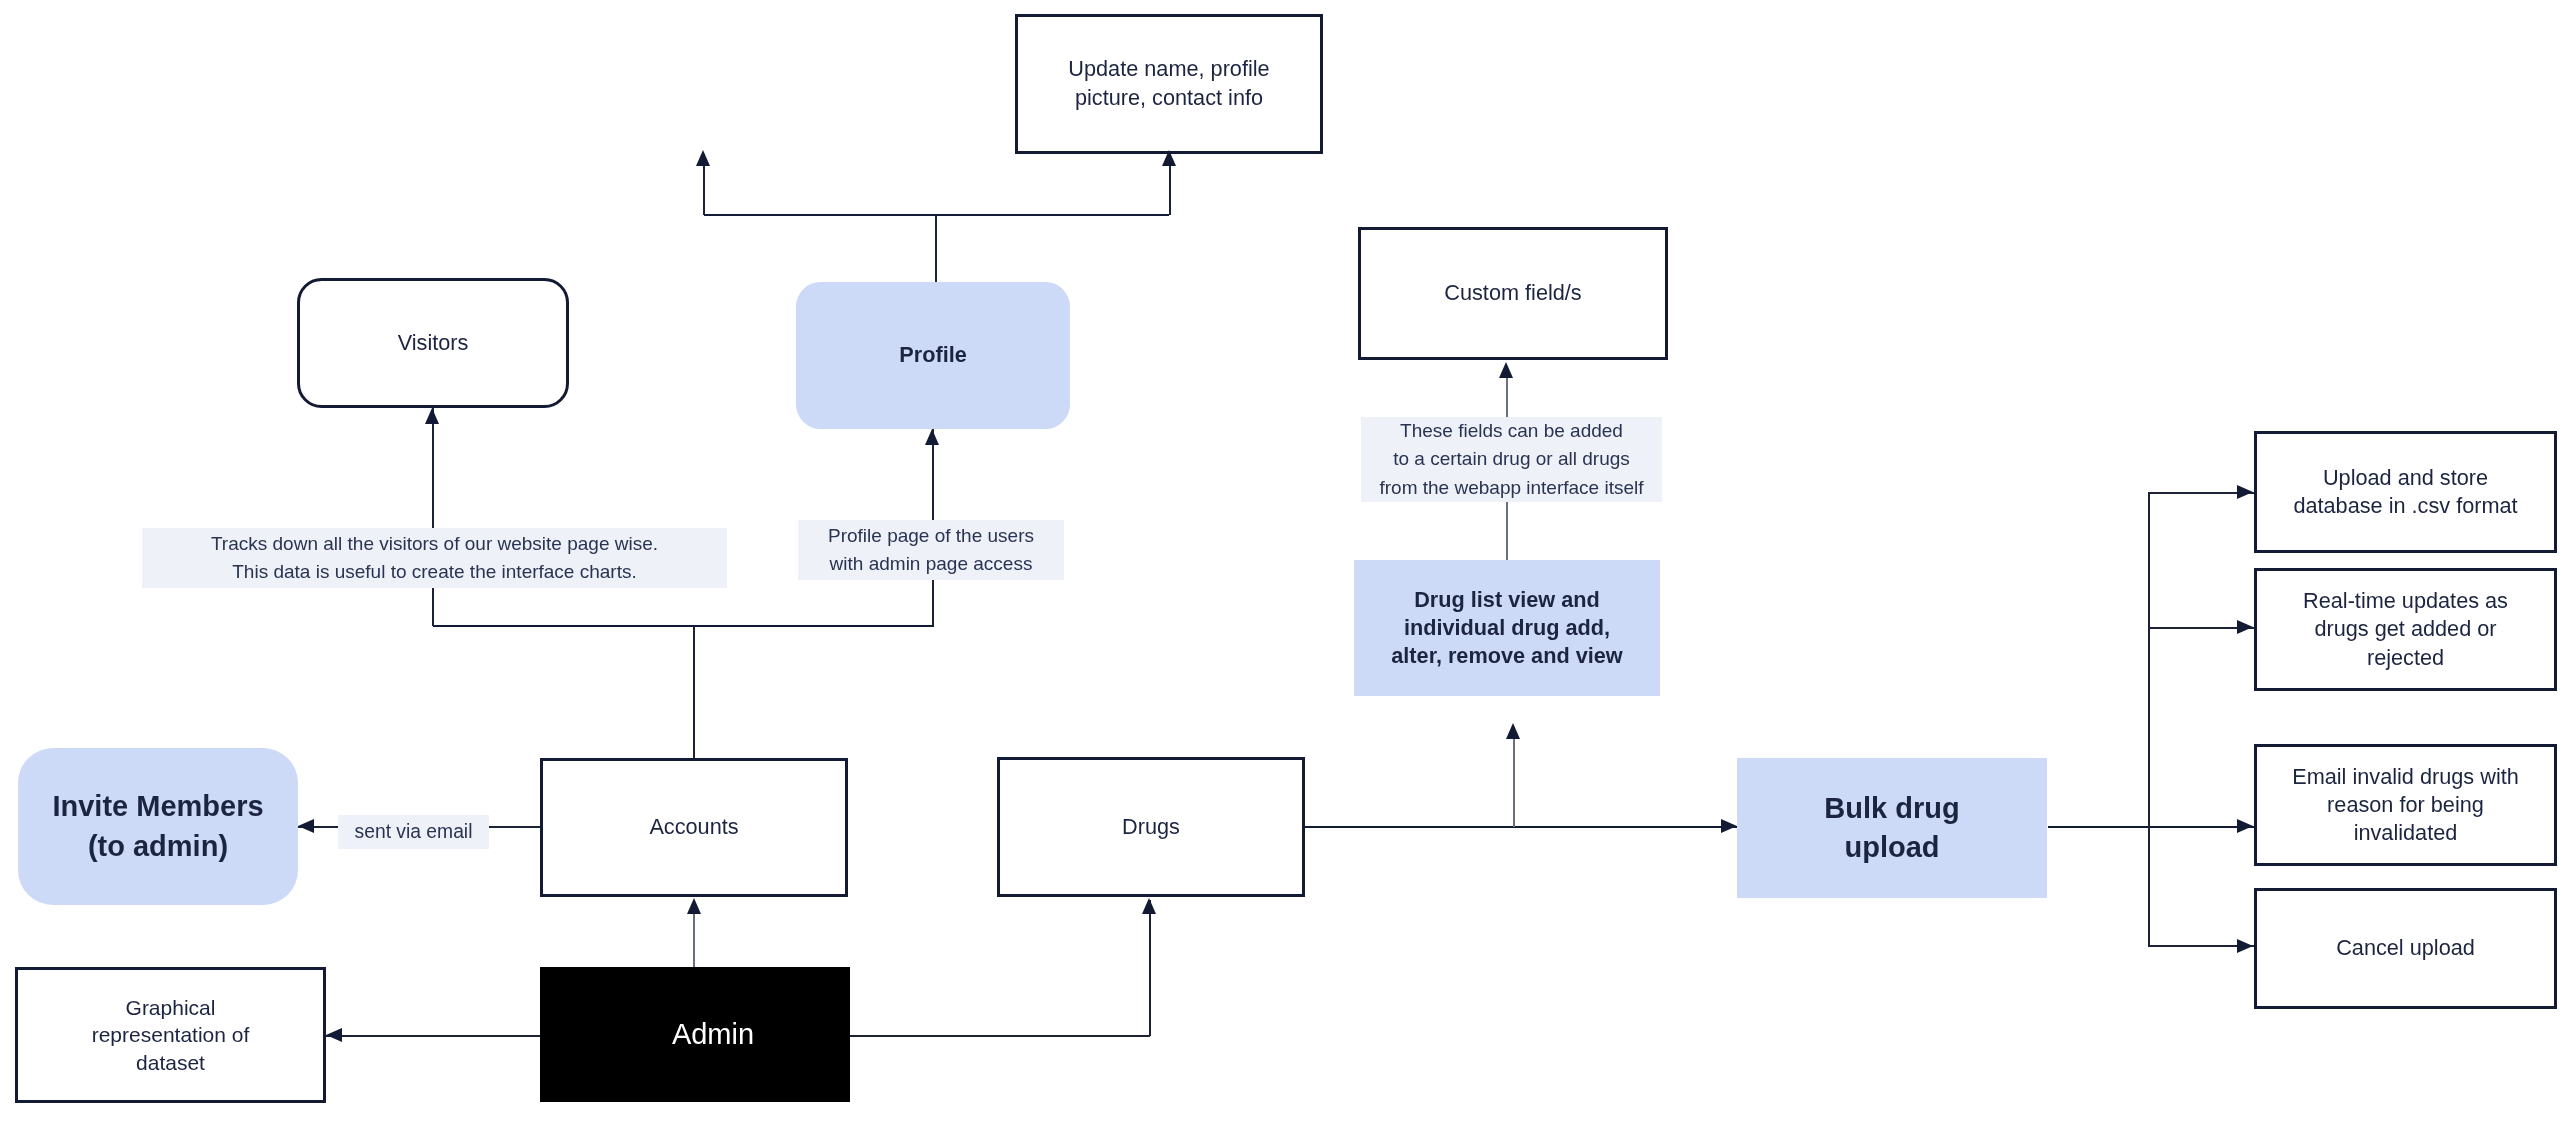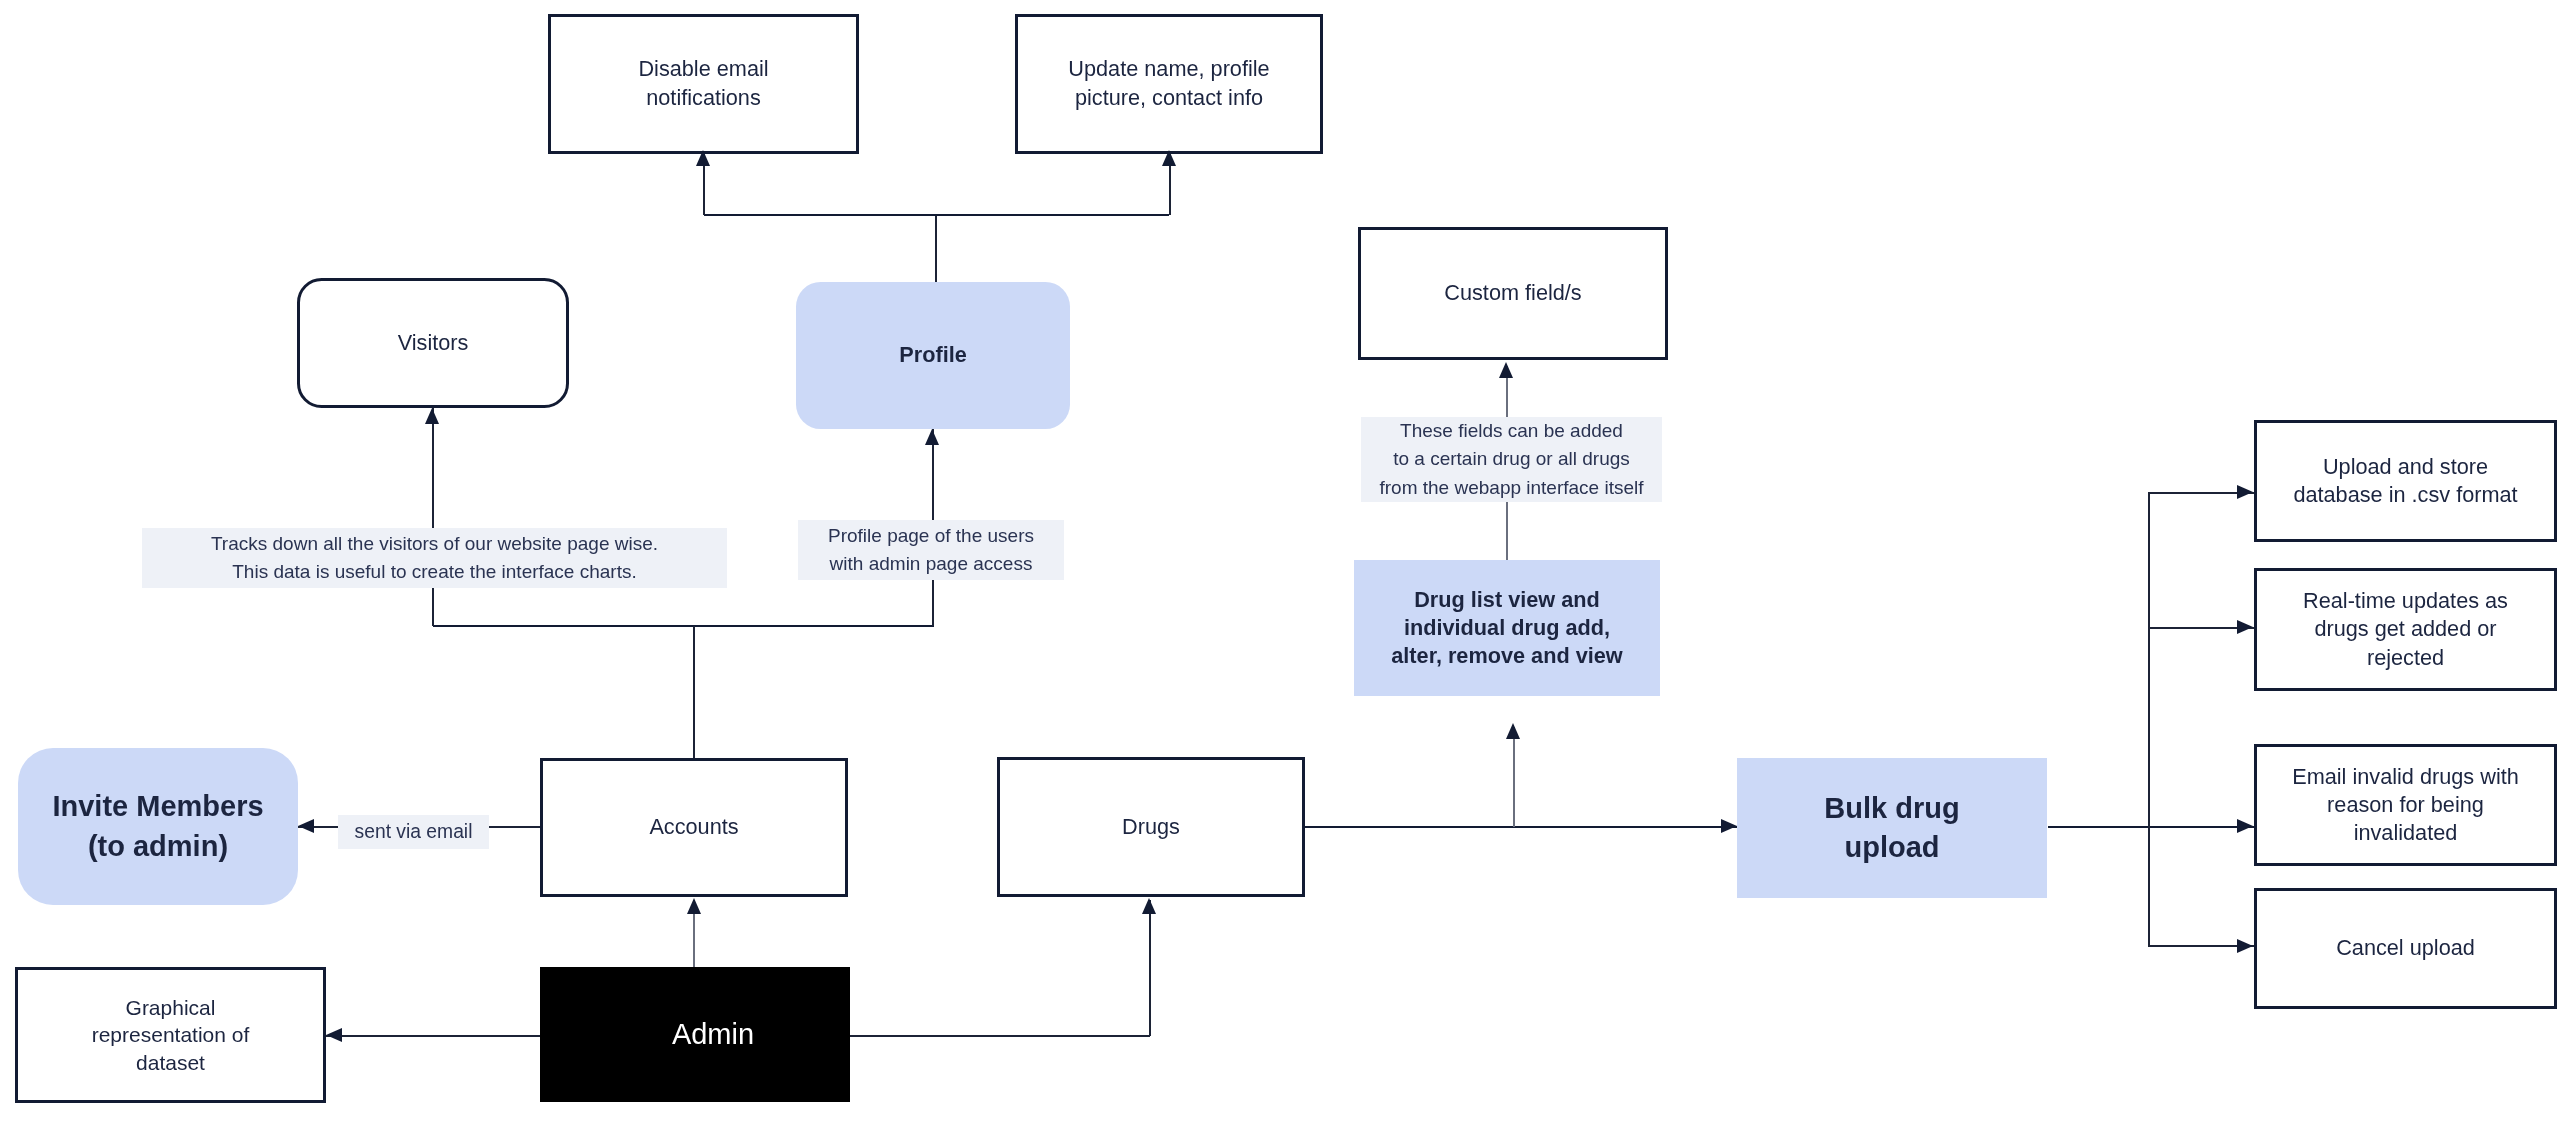--- a/index.html
+++ b/index.html
@@ -99,24 +99,20 @@
   </div>
   <div class="note" style="left:1361px;top:417px;width:301px;height:85px">
     <span class="txt">These fields can be added
 to a certain drug or all drugs
 from the webapp interface itself</span>
   </div>
   <div class="note" style="left:338px;top:815px;width:151px;height:34px">
     <span class="txt" style="font-size:19.3px">sent via email</span>
   </div>
 
-  <div class="node bordered" style="left:548px;top:13.5px;width:311px;height:140px">
-    <span class="lbl">Disable email
-notifications</span>
-  </div>
 
   <div class="node bordered" style="left:1015px;top:13.5px;width:308px;height:140px">
     <span class="lbl">Update name, profile
 picture, contact info</span>
   </div>
 
   <div class="node bordered rounded" style="left:297px;top:278px;width:272px;height:130px">
     <span class="lbl">Visitors</span>
   </div>
 
@@ -155,21 +151,21 @@
 
   <div class="node blue big" style="left:1737px;top:758px;width:310px;height:140px">
     <span class="lbl">Bulk drug
 upload</span>
   </div>
 
   <div class="node black big" style="left:540px;top:967px;width:310px;height:135px">
     <span class="lbl">Admin</span>
   </div>
 
-  <div class="node bordered" style="left:2254px;top:420px;width:303px;height:122px">
+  <div class="node bordered" style="left:2254px;top:431px;width:303px;height:122px">
     <span class="lbl">Upload and store
 database in .csv format</span>
   </div>
 
   <div class="node bordered" style="left:2254px;top:568px;width:303px;height:123px">
     <span class="lbl">Real-time updates as
 drugs get added or
 rejected</span>
   </div>
 

